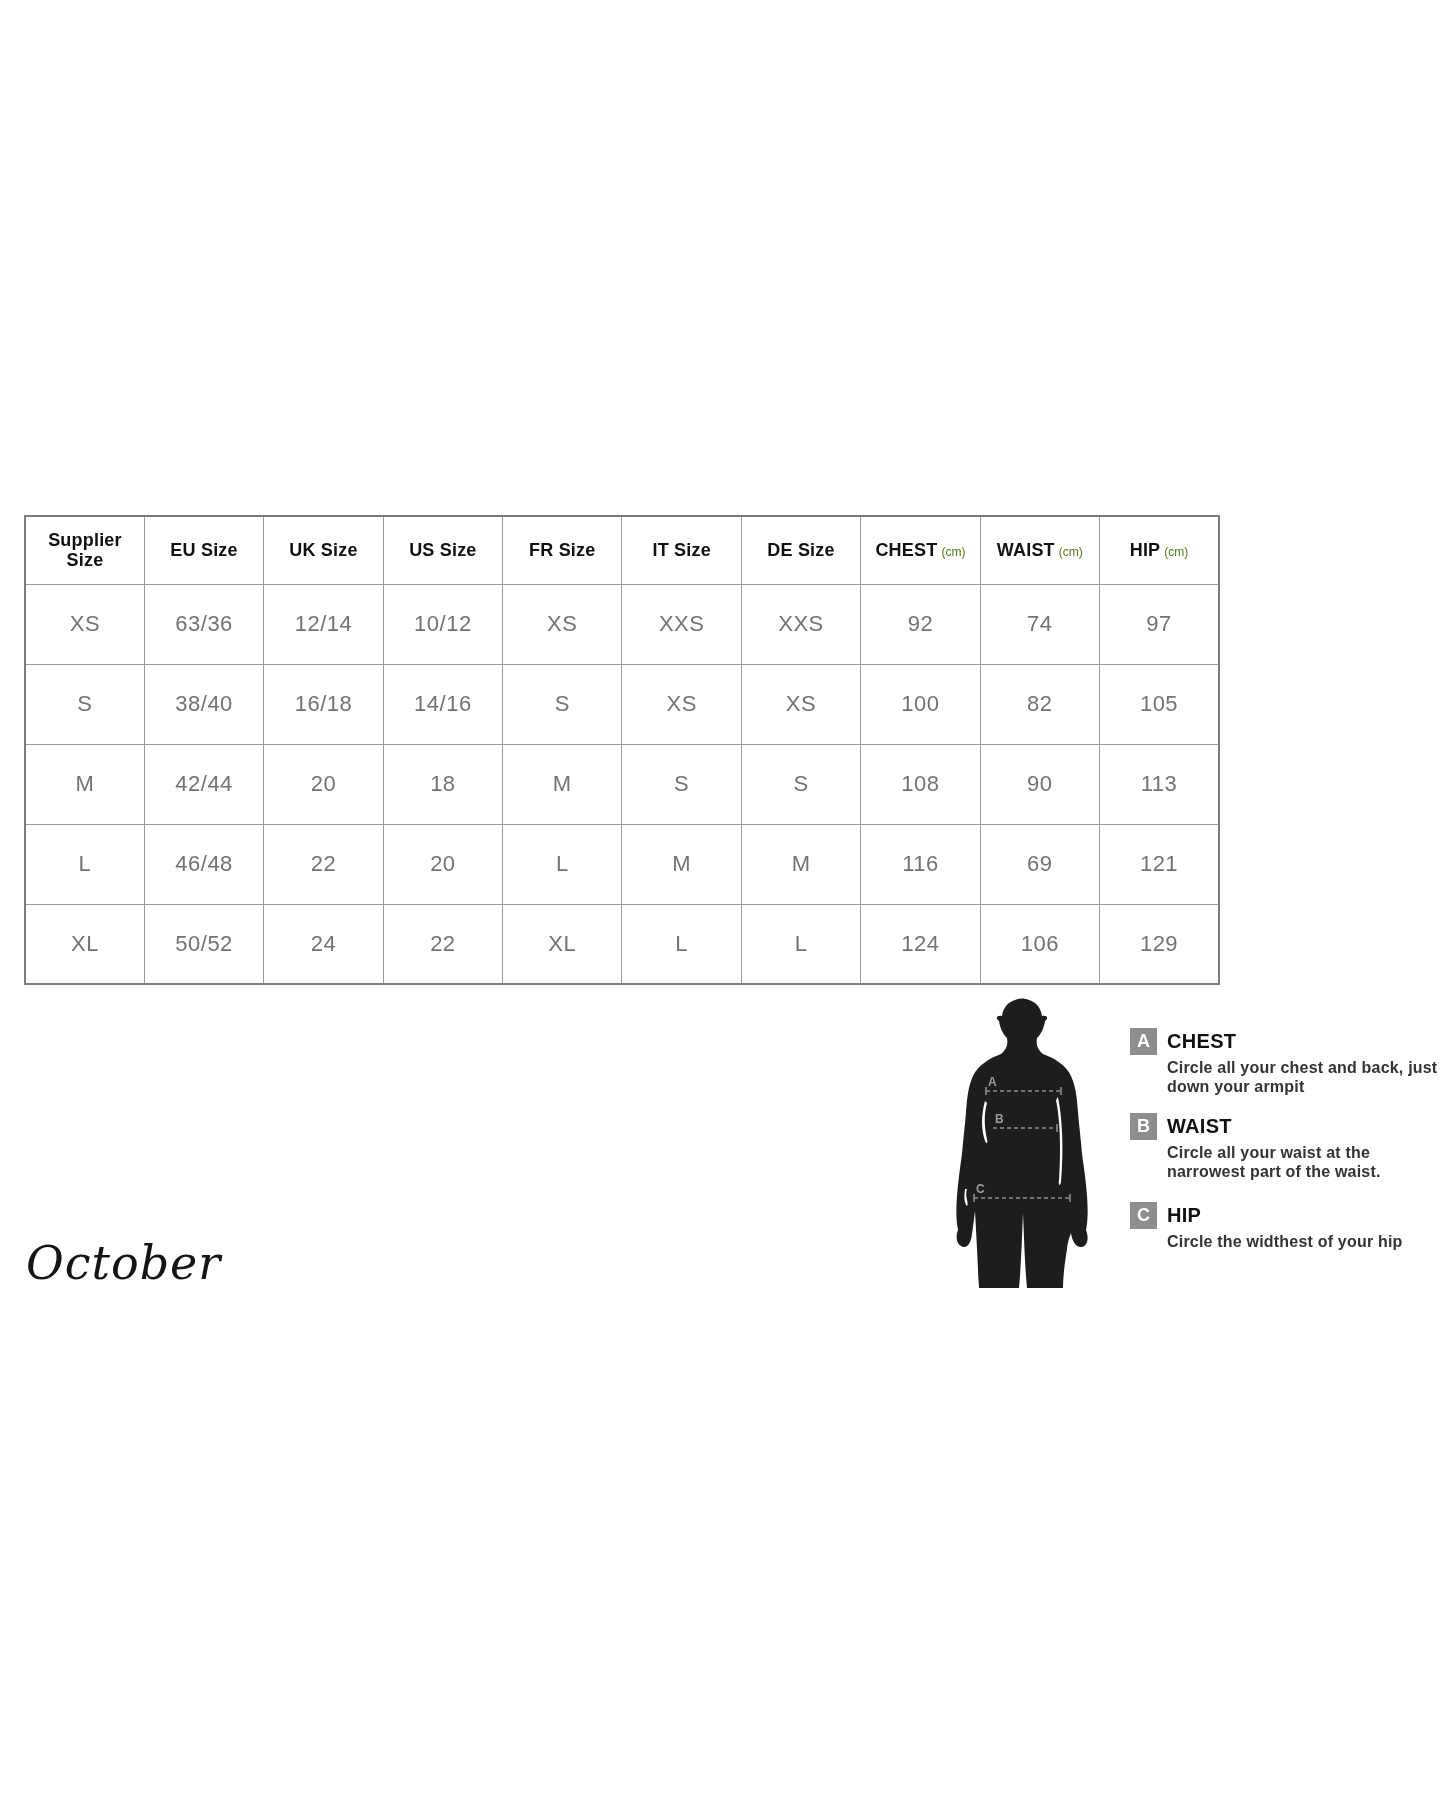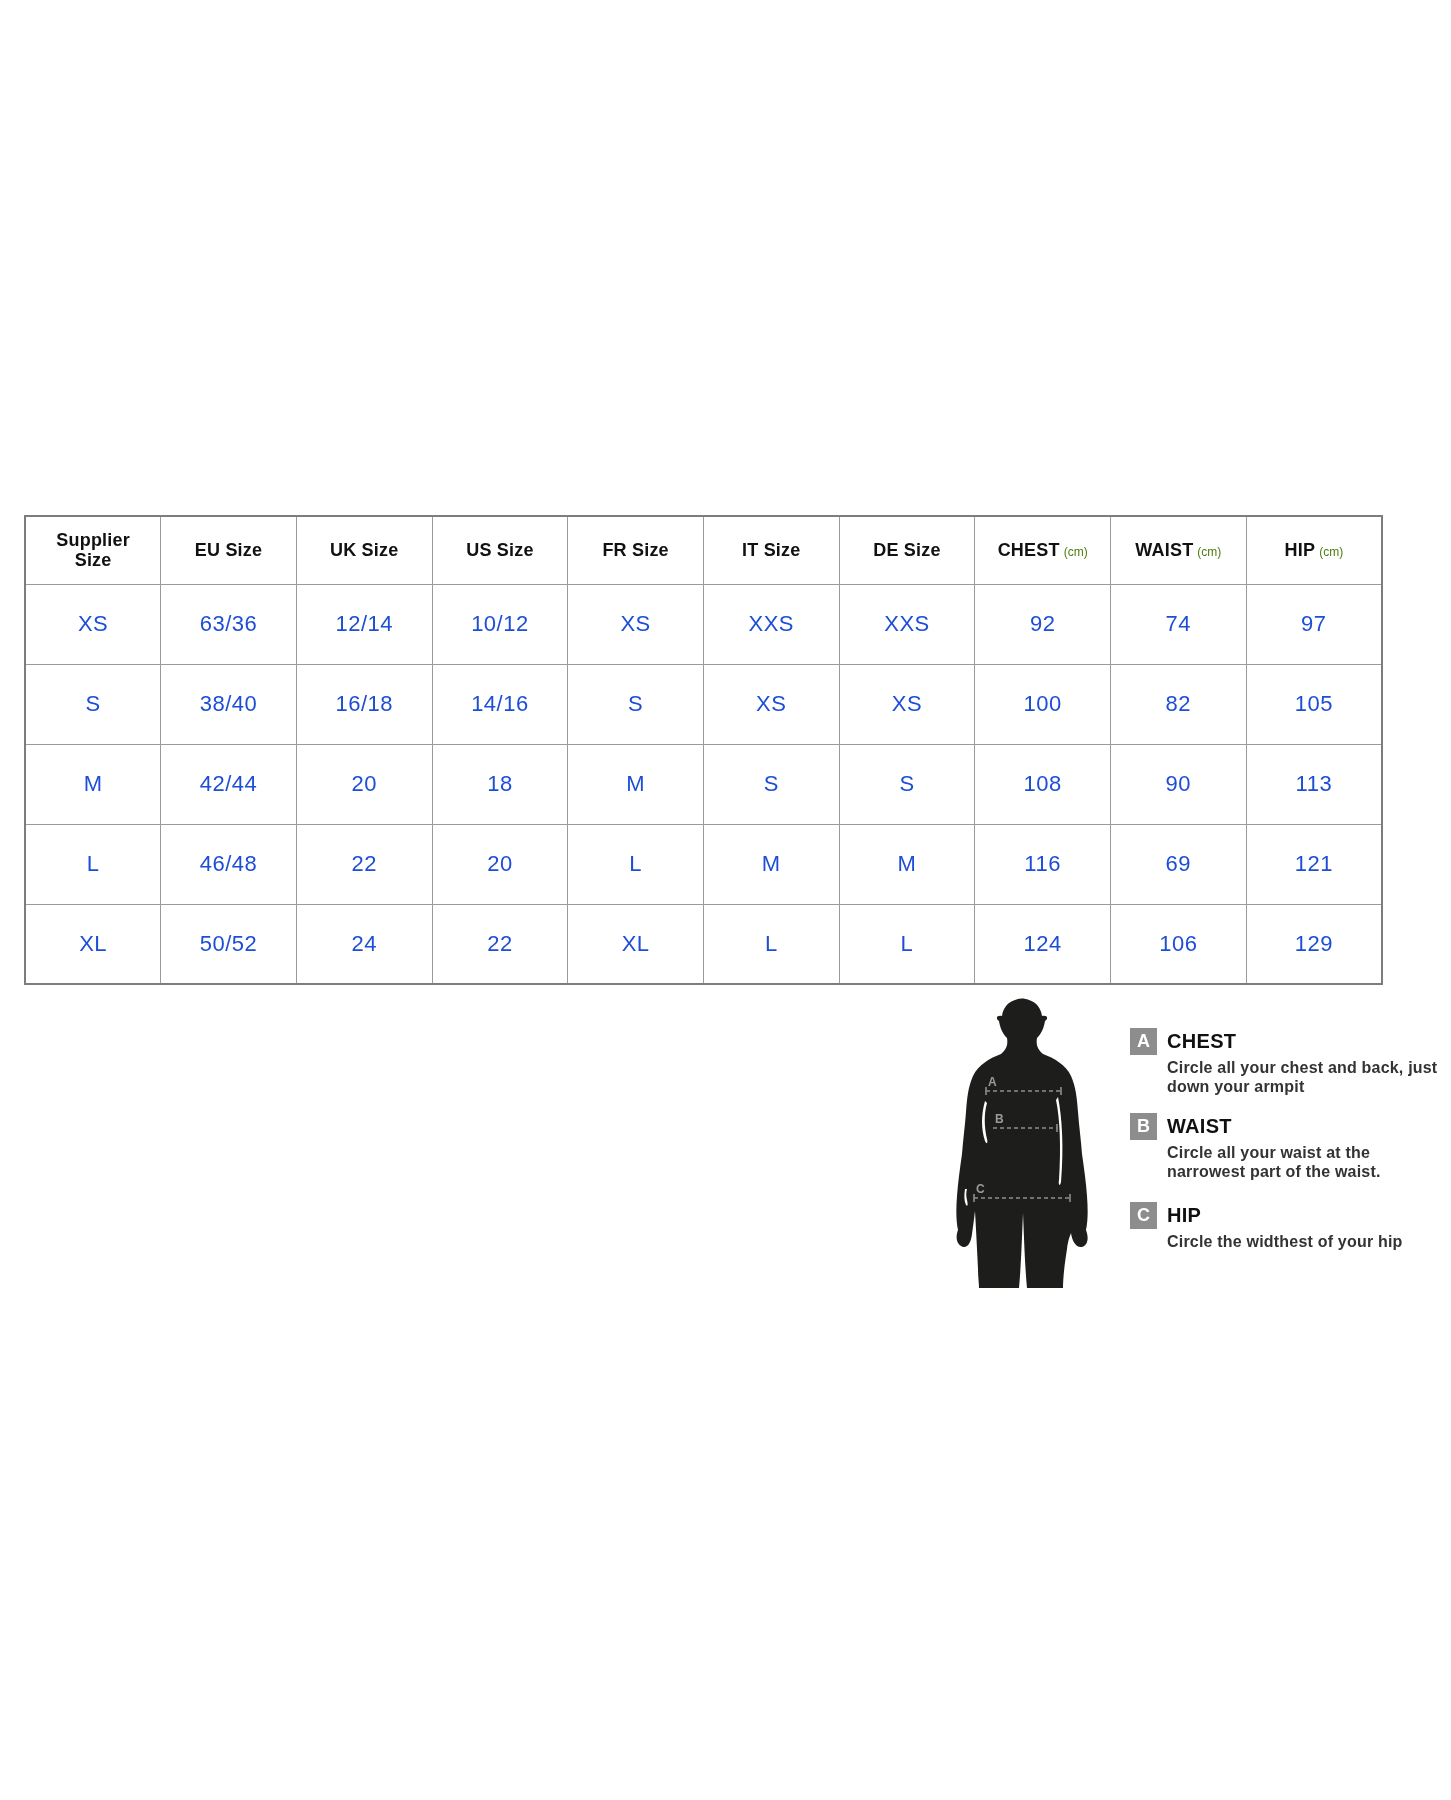--- a/index.html
+++ b/index.html
@@ -16,38 +16,38 @@
     width:1451px;height:1800px;
     background:#ffffff;
     font-family:"Liberation Sans","DejaVu Sans",sans-serif;
     color:var(--ink);
     overflow:hidden;
   }
 
   
   .table-wrap{position:absolute;left:24px;top:515px;width:1408px;}
   table.size{
-    width:1359px;height:470px;
+    width:1196px;height:470px;
     border-collapse:collapse;table-layout:fixed;
     border:2px solid var(--grid-outer);
   }
   table.size th, table.size td{
     border:1px solid var(--grid);
     text-align:center;vertical-align:middle;
     padding:0;
   }
   table.size thead tr{height:68px;}
   table.size tbody tr{height:67px;}
   th .h-label{
     font-size:18px;font-weight:bold;color:#111;
     white-space:pre-line;line-height:1.15;letter-spacing:.2px;
   }
   th .h-unit{font-size:12px;font-weight:normal;color:#4d7c0f;margin-left:4px;}
   table.size td{
-    font-size:22px;font-weight:400;color:#1d4ed8;letter-spacing:.5px;margin-left:20px;
+    font-size:22px;font-weight:400;color:#737373;letter-spacing:.5px;margin-left:20px;
   }
 
   
   .figure{position:absolute;left:955px;top:997px;width:145px;height:295px;}
   .figure svg{display:block;width:145px;height:295px;}
   .marker-letter{
     font-family:"Liberation Sans","DejaVu Sans",sans-serif;
     font-size:12px;font-weight:bold;fill:#9a9a9a;
   }
 
@@ -248,14 +248,15 @@
         <div class="legend-head">
           <span class="legend-badge">C</span>
           <span class="legend-title">HIP</span>
         </div>
         <div class="legend-desc">
           <div class="legend-desc-line">Circle the widthest of your hip</div>
         </div>
       </div>
     </div>
 
+  <div class="watermark">October</div>
 
 </div>
 
 </body></html>

